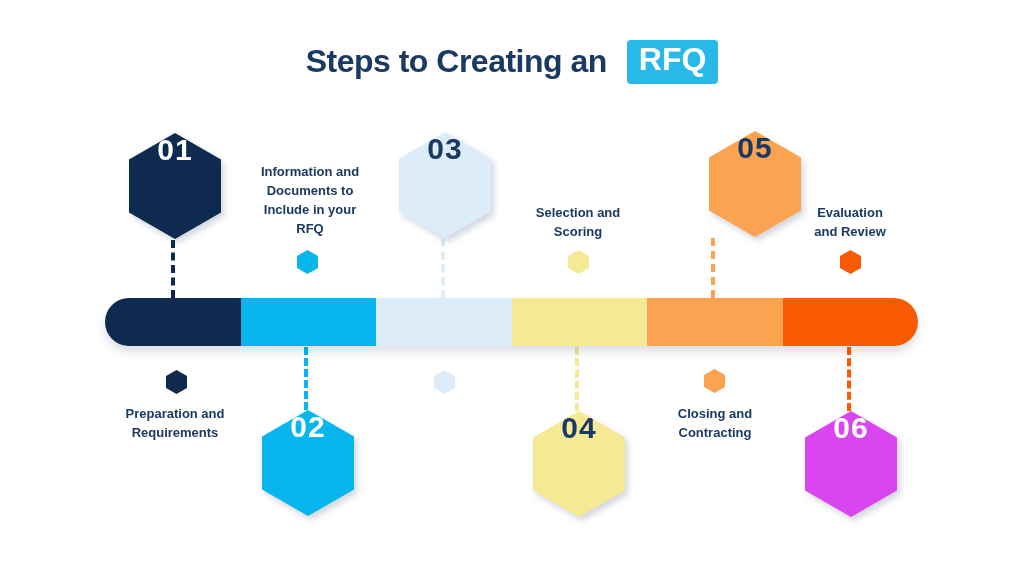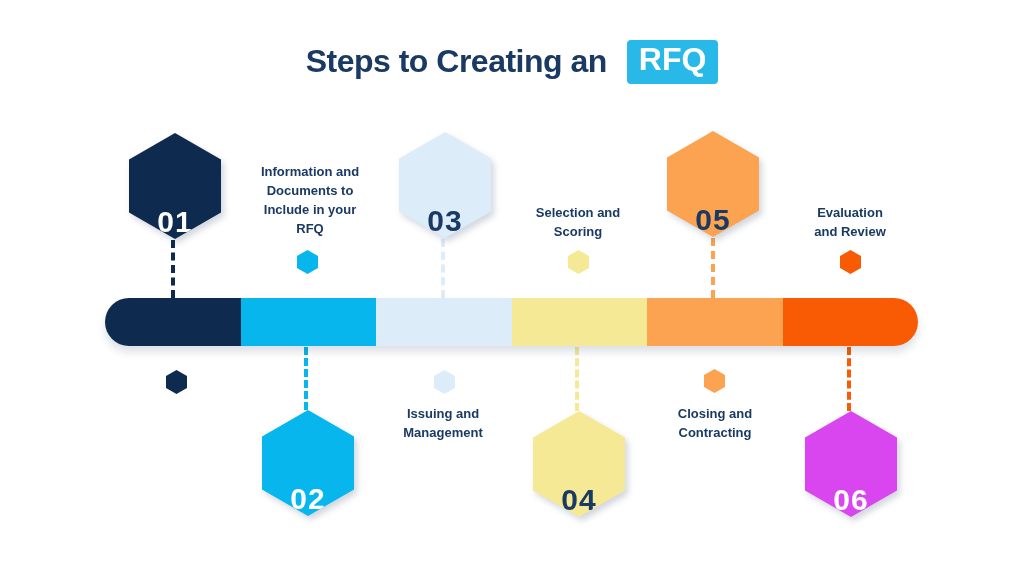--- a/index.html
+++ b/index.html
@@ -54,21 +54,21 @@
   .hex-wrap {
     position: absolute;
     width: 92px; height: 106px;
     filter: drop-shadow(3px 4px 3px rgba(30,50,90,0.20));
     z-index: 2;
   }
   .hex {
     width: 100%; height: 100%;
     clip-path: polygon(50% 0%, 100% 25%, 100% 75%, 50% 100%, 0% 75%, 0% 25%);
     display: flex;
-    align-items: flex-end;
+    align-items: flex-start;
     justify-content: center;
   }
   .hex-num {
     font-size: 30px;
     font-weight: bold;
     letter-spacing: 1px;
   }
   .hex-pos-1 { left: 129px; top: 133px; }
   .hex-pos-2 { left: 262px; top: 410px; }
   .hex-pos-3 { left: 399px; top: 132px; }
@@ -161,43 +161,43 @@
     <div class="hex" style="background-color: rgb(220, 236, 248);">
       <span class="hex-num" style="color: rgb(26, 58, 99);">03</span>
     </div>
   </div>
   <div class="hex-wrap hex-pos-4">
     <div class="hex" style="background-color: rgb(246, 233, 150);">
       <span class="hex-num" style="color: rgb(26, 58, 99);">04</span>
     </div>
   </div>
   <div class="hex-wrap hex-pos-5">
-    <div class="hex" style="background-color: rgb(251, 163, 80);">
+    <div class="hex" style="background-color: rgb(251, 163, 80); margin-left: 42px;">
       <span class="hex-num" style="color: rgb(26, 58, 99);">05</span>
     </div>
   </div>
   <div class="hex-wrap hex-pos-6">
     <div class="hex" style="background-color: #d946ef;">
       <span class="hex-num" style="color: rgb(255, 255, 255);">06</span>
     </div>
   </div>
 
   <div class="hex-sm sm-1" style="background-color: rgb(14, 42, 78);"></div>
   <div class="hex-sm sm-2" style="background-color: rgb(6, 182, 236);"></div>
   <div class="hex-sm sm-3" style="background-color: rgb(220, 236, 248);"></div>
   <div class="hex-sm sm-4" style="background-color: rgb(246, 233, 150);"></div>
   <div class="hex-sm sm-5" style="background-color: rgb(251, 163, 80);"></div>
   <div class="hex-sm sm-6" style="background-color: rgb(249, 91, 4);"></div>
 
+  <div class="step-label lab-1" style="color: rgb(26, 58, 99);">Preparation and
+Requirements</div>
   <div class="step-label lab-2" style="color: rgb(26, 58, 99);">Information and
 Documents to
 Include in your
 RFQ</div>
-  <div class="step-label lab-3" style="color: rgb(26, 58, 99);">Issuing and
-Management</div>
   <div class="step-label lab-4" style="color: rgb(26, 58, 99);">Selection and
 Scoring</div>
   <div class="step-label lab-5" style="color: rgb(26, 58, 99);">Closing and
 Contracting</div>
   <div class="step-label lab-6" style="color: rgb(26, 58, 99);">Evaluation
 and Review</div>
 
 </div>
 
 </body></html>

